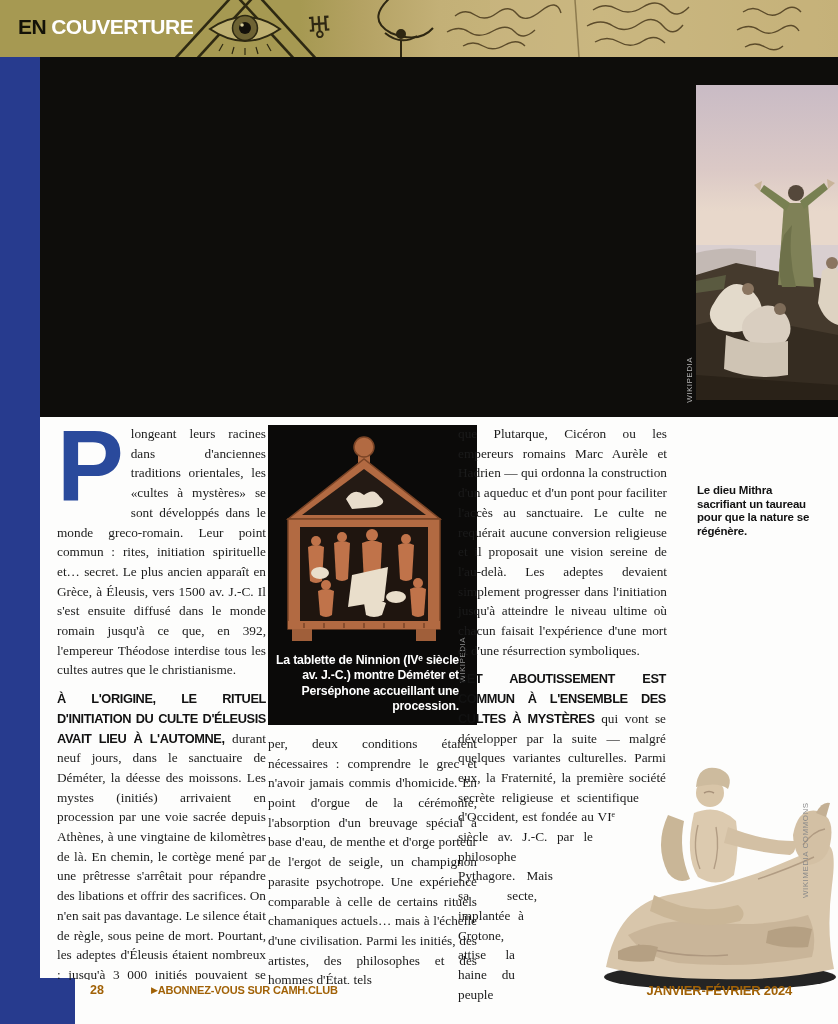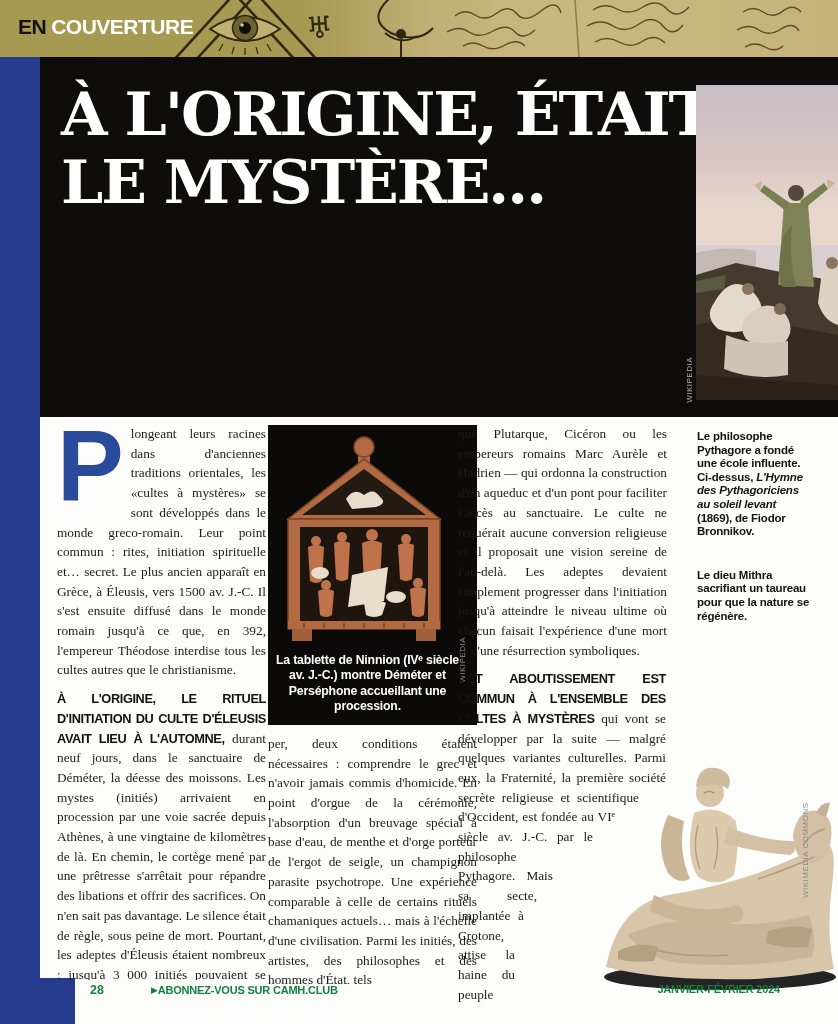--- a/index.html
+++ b/index.html
@@ -46,54 +46,54 @@
     color:#2a4a9c;font-size:100px;line-height:76px;margin:3px 7px 0 0;}
   .lead-in{font-family:"Liberation Sans",sans-serif;font-weight:bold;font-size:12.8px;
     letter-spacing:-0.4px;color:#121212;}
   .para2{margin-top:9px !important;}
 
   
   .tablet-fig{margin:1px 0 9px 0;width:209px;background:#0b0a09;position:relative;}
   .tablet-art{display:block;width:209px;height:226px;}
   .tablet-fig figcaption{color:#ffffff;font-family:"Liberation Sans",sans-serif;
     font-weight:bold;font-size:12.3px;line-height:1.26;letter-spacing:-0.2px;
-    padding:2px 18px 10px 8px;text-align:center;}
+    padding:2px 18px 10px 8px;text-align:right;}
   .tablet-fig .v-credit{right:4px;bottom:42px;color:#8f8f8f;}
 
   
   .sp{float:right;clear:right;}
   .sp1{width:1px;height:123px;}
   .sp2{width:28px;height:21px;}
   .sp3{width:52px;height:21px;}
   .sp4{width:74px;height:21px;}
   .sp5{width:96px;height:21px;}
   .sp6{width:114px;height:21px;}
   .sp7{width:130px;height:21px;}
   .sp8{width:143px;height:21px;}
   .sp9{width:152px;height:42px;}
 
   
   .sidebar{position:absolute;left:697px;top:430px;width:114px;}
   .side-cap{font-family:"Liberation Sans","DejaVu Sans",sans-serif;font-weight:bold;
     font-size:11.5px;line-height:13.6px;color:#121212;letter-spacing:-0.2px;margin:0;}
   .side-cap .ital{font-style:italic;}
-  .cap2{margin-top:30px;}
+  .cap2{margin-top:54px;}
 
   
   .mithra{position:absolute;left:598px;top:695px;width:240px;height:298px;}
   .mithra-credit{position:absolute;left:801px;top:788px;font-family:"Liberation Sans",sans-serif;
     font-size:8px;letter-spacing:0.5px;color:#8a8a8a;writing-mode:vertical-rl;transform:rotate(180deg);height:110px;}
 
   
   .footer{position:absolute;left:0;top:983px;width:838px;height:20px;
-    font-family:"Liberation Sans","DejaVu Sans",sans-serif;font-weight:bold;color:#15803d;}
+    font-family:"Liberation Sans","DejaVu Sans",sans-serif;font-weight:bold;color:#a16207;}
   .pgnum{position:absolute;left:90px;top:0;font-size:12.5px;}
   .foot-left{position:absolute;left:116px;top:1px;font-size:11px;letter-spacing:-0.2px;padding-left:35px;}
   .foot-left .arrow{font-size:9px;position:relative;top:-1px;}
-  .foot-right{position:absolute;right:58px;top:0;font-size:11px;letter-spacing:-0.2px;}
+  .foot-right{position:absolute;right:46px;top:0;font-size:13px;letter-spacing:-0.2px;}
 </style>
 </head>
 <body>
 
 <div class="page">
 
   <header class="banner">
     <div class="kicker">
       <span class="en">EN</span><span class="rest">COUVERTURE</span>
     </div>
@@ -137,24 +137,20 @@
         <path d="M402,30 q12,-7 22,0 t22,-1 t18,2"></path>
         <path d="M410,47 q10,-6 20,0 t18,-1"></path>
       </g>
     </svg>
   </header>
 
   <div class="stripe"></div>
   <div class="stripe-corner"></div>
 
   <section class="hero">
-    <h1 class="hero-title">
-      <span>À L'ORIGINE, ÉTAIT</span><br>
-      <span>LE MYSTÈRE...</span>
-    </h1>
     <svg class="hero-painting" viewBox="0 0 142 315">
       <defs>
         <linearGradient id="sky" x1="0" y1="0" x2="0" y2="1">
           <stop offset="0" stop-color="#c9bbc5"></stop>
           <stop offset="0.4" stop-color="#dbc9c6"></stop>
           <stop offset="0.6" stop-color="#e8d8cb"></stop>
         </linearGradient>
       </defs>
       <rect width="142" height="210" fill="url(#sky)"></rect>
       <rect y="160" width="142" height="40" fill="#d9cfd0"></rect>
@@ -243,23 +239,20 @@
   </div>
 
   <div class="col col3">
     <p>que Plutarque, Cicéron ou les empereurs romains Marc Aurèle et Hadrien — qui ordonna la construction d'un aqueduc et d'un pont pour faciliter l'accès au sanctuaire. Le culte ne requérait aucune conversion religieuse et il proposait une vision sereine de l'au-delà. Les adeptes devaient simplement progresser dans l'initiation jusqu'à atteindre le niveau ultime où chacun faisait l'expérience d'une mort et d'une résurrection symboliques.</p>
     <p class="para2">
       <span class="sp sp1"></span><span class="sp sp2"></span><span class="sp sp3"></span><span class="sp sp4"></span><span class="sp sp5"></span><span class="sp sp6"></span><span class="sp sp7"></span><span class="sp sp8"></span><span class="sp sp9"></span><span class="lead-in">CET ABOUTISSEMENT EST COMMUN À L'ENSEMBLE DES CULTES À MYSTÈRES</span><span> qui vont se développer par la suite — malgré quelques variantes culturelles. Parmi eux, la Fraternité, la première société secrète religieuse et scientifique d'Occident, est fondée au VIᵉ siècle av. J.-C. par le philosophe Pythagore. Mais sa secte, implantée à Crotone, attise la haine du peuple</span>
     </p>
   </div>
 
   <aside class="sidebar">
-    <p class="side-cap">
-      <span>Le philosophe Pythagore a fondé une école influente. Ci-dessus, </span><span class="ital">L'Hymne des Pythagoriciens au soleil levant</span><span> (1869), de Fiodor Bronnikov.</span>
-    </p>
     <p class="side-cap cap2">Le dieu Mithra sacrifiant un taureau pour que la nature se régénère.</p>
   </aside>
 
   <svg class="mithra" viewBox="0 0 240 298">
     <ellipse cx="122" cy="282" rx="116" ry="13" fill="#0c0c0c" opacity="0.9"></ellipse>
     <path d="M8,272 Q20,210 70,200 Q120,192 160,178 Q205,160 225,150 Q240,145 234,190 Q228,236 236,274 Q180,286 120,284 Q55,284 8,272 Z" fill="#d8c6ab"></path>
     <path d="M195,140 Q200,112 220,116 Q238,122 232,150 Q228,168 210,170 Q196,162 195,140 Z" fill="#d3c0a4"></path>
     <path d="M218,118 Q224,106 232,108 L228,122 Z" fill="#c4b094"></path>
     <path d="M30,240 Q70,220 120,228 Q170,232 210,220 Q220,240 214,262 Q150,274 80,268 Q45,262 30,240 Z" fill="#c3ae91" opacity="0.7"></path>
     <path d="M96,118 Q86,160 100,182 Q120,194 136,180 Q142,150 138,126 Q120,108 96,118 Z" fill="#dccaaf"></path>

